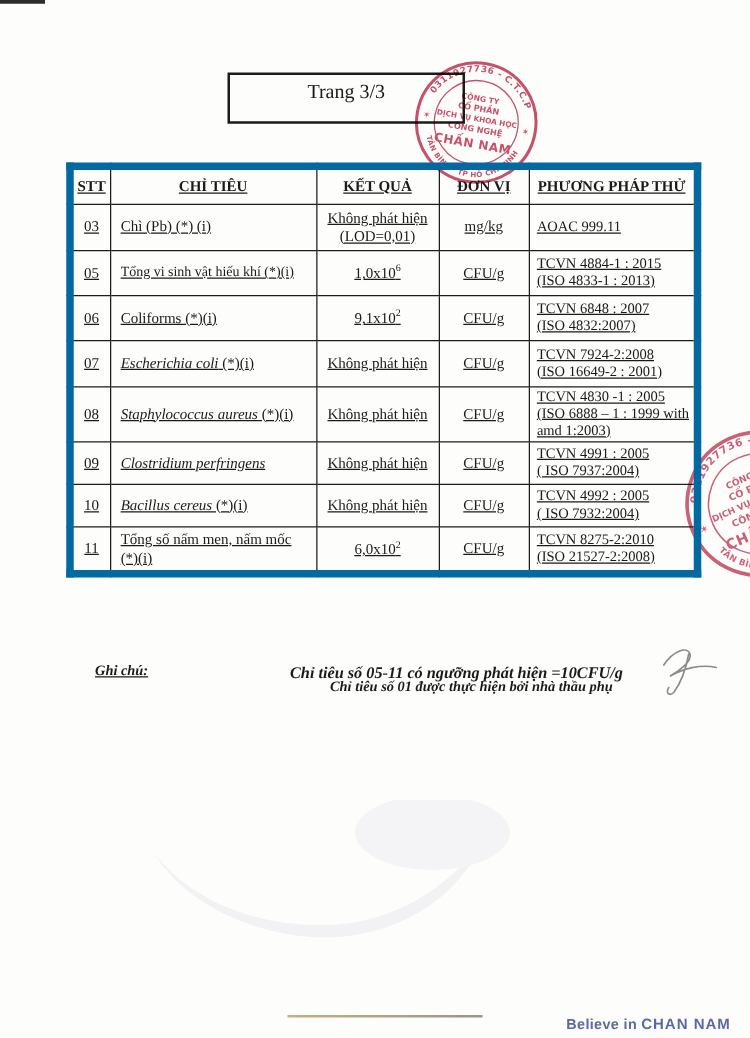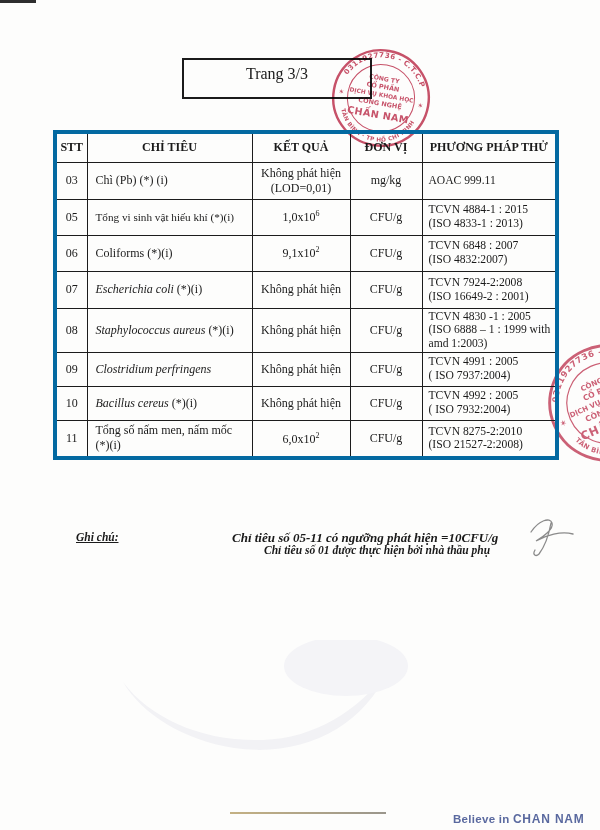--- a/index.html
+++ b/index.html
@@ -23,21 +23,21 @@
   .stamp-side{left:534px;top:330px;width:146px;height:146px;transform:rotate(-24deg);opacity:.8;}
   .stamp svg text{font-family:"DejaVu Sans", sans-serif;font-weight:bold;fill:#c13a55;}
   .stamp svg circle{stroke:#c13a55;fill:none;}
 
   
   .results{
     position:absolute;left:53px;top:130px;width:502px;border-collapse:collapse;
     table-layout:fixed;font-size:12px;
   }
   .results th,.results td{border:1.5px solid #1c1c1c;vertical-align:middle;overflow:hidden;}
-  .results{border:4px solid #0369a1;}
+  .results{border:6px solid #0369a1;text-decoration:underline;}
   .results thead tr{height:30px;}
   .results th{font-weight:bold;font-size:12px;text-align:center;padding:0 2px;}
   .c-stt{text-align:center;}
   .c-name{text-align:left;padding:1px 3px 1px 8px;line-height:1.25;}
   .c-name.small{font-size:11.2px;}
   .c-res{text-align:center;line-height:1.2;padding:0 2px;}
   .c-unit{text-align:center;}
   .c-method{text-align:left;padding:1px 2px 1px 6px;font-size:11.6px;line-height:1.18;}
   .results sup{font-size:8px;}
 

